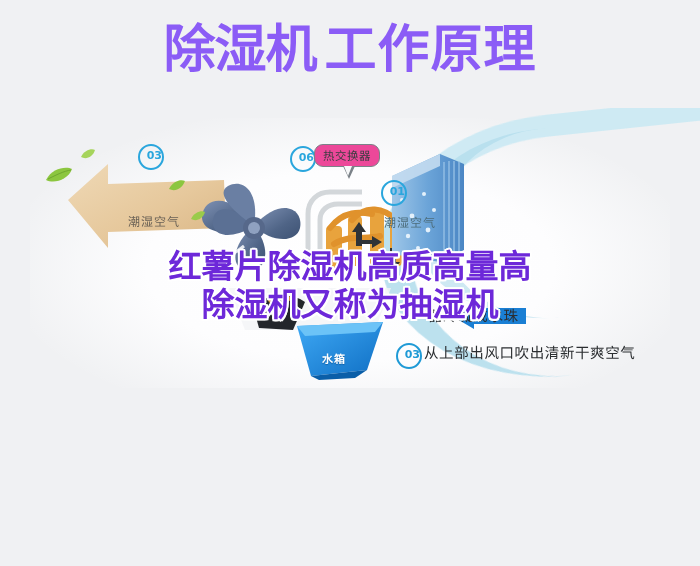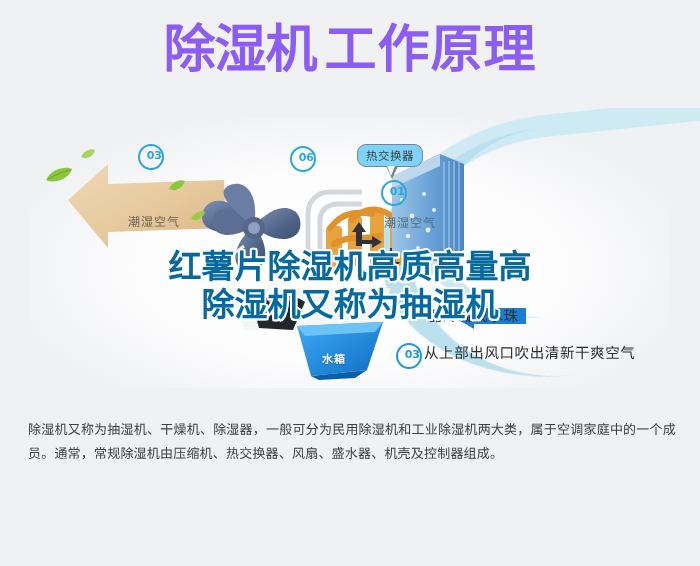--- a/index.html
+++ b/index.html
@@ -203,27 +203,26 @@
   .lb-humid { left: 378px; top: 105px; color: #4d6d7c; margin-left: 6px; }
 
   
   .callout {
     position: absolute;
     left: 314px;
     top: 36px;
     padding: 2px 8px 3px;
     border: 1.6px solid #7b8288;
     border-radius: 9px;
-    background: #7dd3fc;
+    background: #ec4899;
     font-size: 11.5px;
     color: #3a3d40;
     letter-spacing: .5px;
     white-space: nowrap;
     font-family: "DejaVu Sans", "Liberation Sans", sans-serif;
-    margin-left: 43px;
   }
   .callout::after {
     content: "";
     position: absolute;
     left: 28px;
     bottom: -13px;
     width: 0; height: 0;
     border-left: 6px solid transparent;
     border-right: 6px solid transparent;
     border-top: 13px solid #7b8288;
@@ -259,21 +258,21 @@
     top: 248px;
     width: 700px;
     text-align: center;
     pointer-events: none;
   }
   .overlay-line {
     font-size: 33px;
     font-weight: 700;
     line-height: 38px;
     letter-spacing: 0px;
-    color: #0369a1;
+    color: #6d28d9;
     font-family: "DejaVu Sans", "Liberation Sans", sans-serif;
     -webkit-text-stroke: 3.2px #ffffff;
     paint-order: stroke fill;
     text-shadow:
        2px 0 0 #ffffff, -2px 0 0 #ffffff,
        0 2px 0 #ffffff, 0 -2px 0 #ffffff,
        1.5px 1.5px 0 #ffffff, -1.5px 1.5px 0 #ffffff,
        1.5px -1.5px 0 #ffffff, -1.5px -1.5px 0 #ffffff;
   }
 
@@ -466,16 +465,15 @@
     <div class="step-line step-02-line">器冷凝成水珠</div>
     <div class="step-line step-03-line">从上部出风口吹出清新干爽空气</div>
   </div>
 
   <div class="overlay">
     <div class="overlay-line">红薯片除湿机高质高量高</div>
     <div class="overlay-line">除湿机又称为抽湿机</div>
   </div>
 
   <div class="copy">
-    <p class="para">除湿机又称为抽湿机、干燥机、除湿器，一般可分为民用除湿机和工业除湿机两大类，属于空调家庭中的一个成员。通常，常规除湿机由压缩机、热交换器、风扇、盛水器、机壳及控制器组成。</p>
   </div>
 
 </div>
 
 </body></html>

